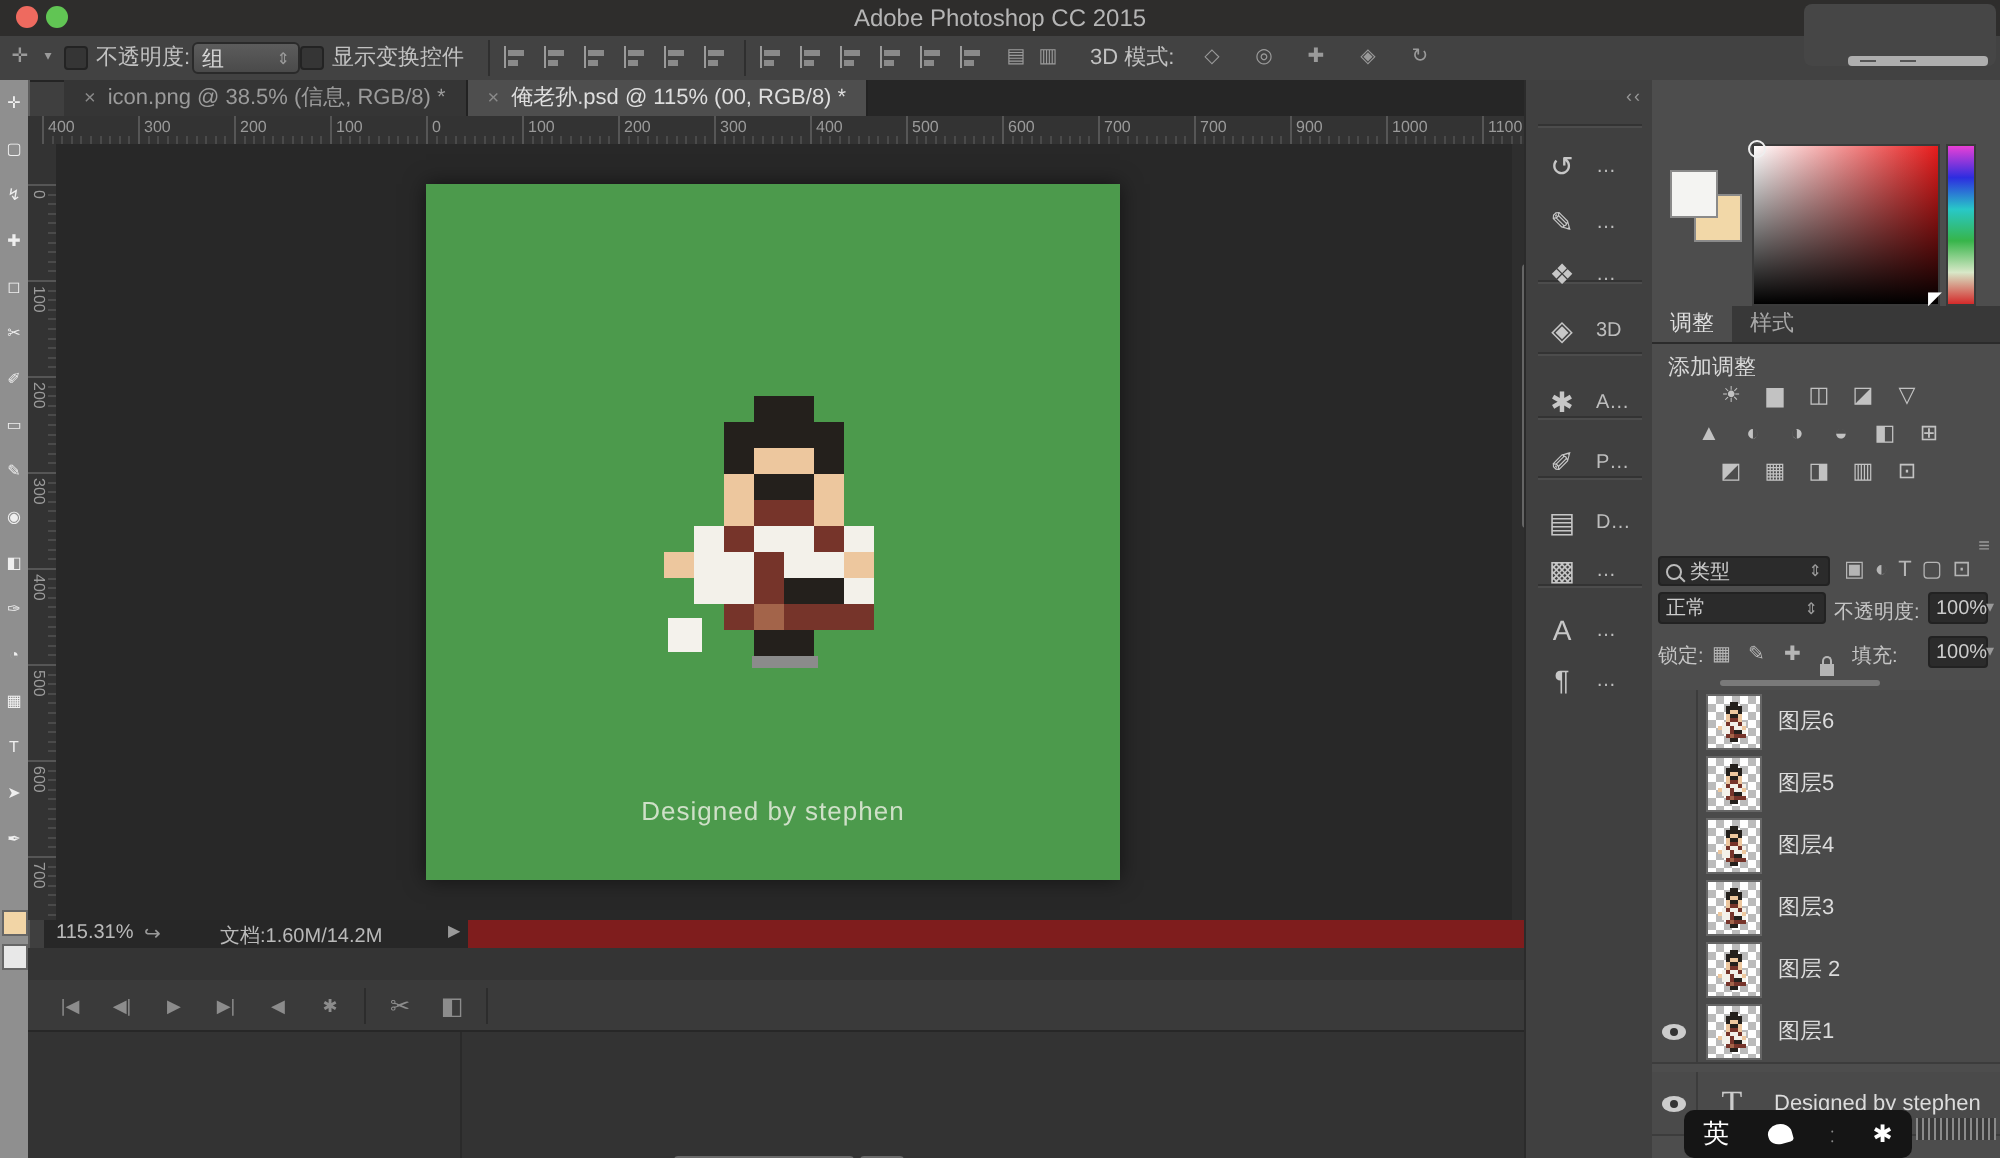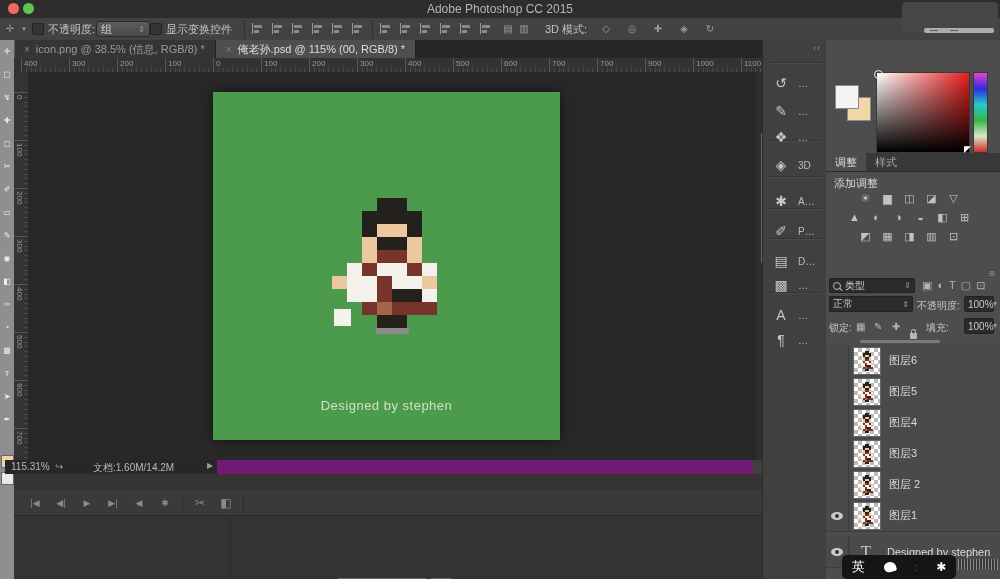--- a/index.html
+++ b/index.html
@@ -12,21 +12,21 @@
   .tl-dot{width:11px;height:11px;border-radius:50%;top:3px}
   
   #optionsbar{left:0;top:18px;width:1000px;height:22px;background:#424242;border-bottom:1px solid #242424;font-size:11px}
   #optionsbar .lbl{color:#c2c2c2;line-height:22px;font-size:11px}
   .chk{width:10px;height:10px;background:#353535;border:1px solid #232323;border-radius:2px;top:5px}
   .dd{background:linear-gradient(#5c5c5c,#4a4a4a);border:1px solid #2a2a2a;border-radius:3px;color:#d5d5d5;
       font-size:11px;display:flex;align-items:center;justify-content:space-between;padding:0 4px}
   .mini-ic{color:#9a9a9a;font-size:10px;line-height:22px;text-align:center;width:16px}
   .vsep{width:1px;background:#2f2f2f;top:20px;height:18px}
   
-  #tabbar{left:14px;top:40px;width:748px;height:18px;background:#262626;display:flex}
+  #tabbar{left:32px;top:40px;width:748px;height:18px;background:#262626;display:flex}
   .dtab{height:18px;line-height:18px;font-size:11px;color:#9b9b9b;background:#353535;border-right:1px solid #222;
         padding:0 10px;white-space:nowrap;overflow:hidden}
   .dtab .x{color:#8a8a8a;margin-right:6px;font-size:10px}
   .dtab.act{background:#4e4e4e;color:#dedede}
   #tab-overflow{right:4px;top:0;color:#9a9a9a;font-size:9px;line-height:16px;letter-spacing:1px}
   
   #toolstrip{left:0;top:40px;width:14px;height:539px;background:#8f8f8f;border-right:1px solid #5c5c5c}
   .tool{width:14px;height:23px;text-align:center;color:#efefef;font-size:8px;line-height:23px;overflow:hidden}
   .swatch{left:1px;width:11px;height:11px;border:1px solid #666}
   
@@ -44,21 +44,21 @@
   .rlbl{font-size:8px;color:#9a9a9a}
   .rlblv{transform:rotate(90deg);transform-origin:left top}
   
   #canvasarea{left:28px;top:72px;width:728px;height:388px;background:#282828;overflow:hidden}
   #scroll-v{left:756px;top:72px;width:6px;height:388px;background:#2e2e2e}
   #scroll-v .thumb{left:1px;top:60px;width:4px;height:130px;background:#555;border-radius:2px}
   #doc-canvas{left:185px;top:20px;width:347px;height:348px;box-shadow:0 0 10px rgba(0,0,0,.55)}
   #caption{left:0;top:306px;width:347px;text-align:center;font-size:13px;letter-spacing:.5px;color:#cfe0c8}
   .px{position:absolute}
   
-  #statusbar{left:5px;top:460px;width:748px;height:14px;background:#701a75;font-size:10px;color:#b9b9b9}
+  #statusbar{left:22px;top:460px;width:748px;height:14px;background:#7f1d1d;font-size:10px;color:#b9b9b9}
   #statusbar .seg{left:0;top:0;width:212px;height:14px;background:#272727}
   
   #timeline{left:14px;top:474px;width:748px;height:105px;background:#343434}
   #tl-tabs{left:0;top:0;width:748px;height:16px;background:#2b2b2b}
   #tl-tab{left:2px;top:0;height:16px;line-height:16px;background:#424242;color:#c9c9c9;font-size:10px;padding:0 8px}
   #tl-toolbar{left:0;top:16px;width:748px;height:26px;background:#3a3a3a;border-bottom:1px solid #272727;
       display:flex;align-items:center;padding-left:8px;box-sizing:border-box}
   .tl-ic{color:#8c8c8c;font-size:9px;width:26px;text-align:center}
   .tl-sep{width:1px;height:18px;background:#2c2c2c;margin:0 4px}
   #tl-body{left:0;top:42px;width:748px;height:63px;background:#333}

